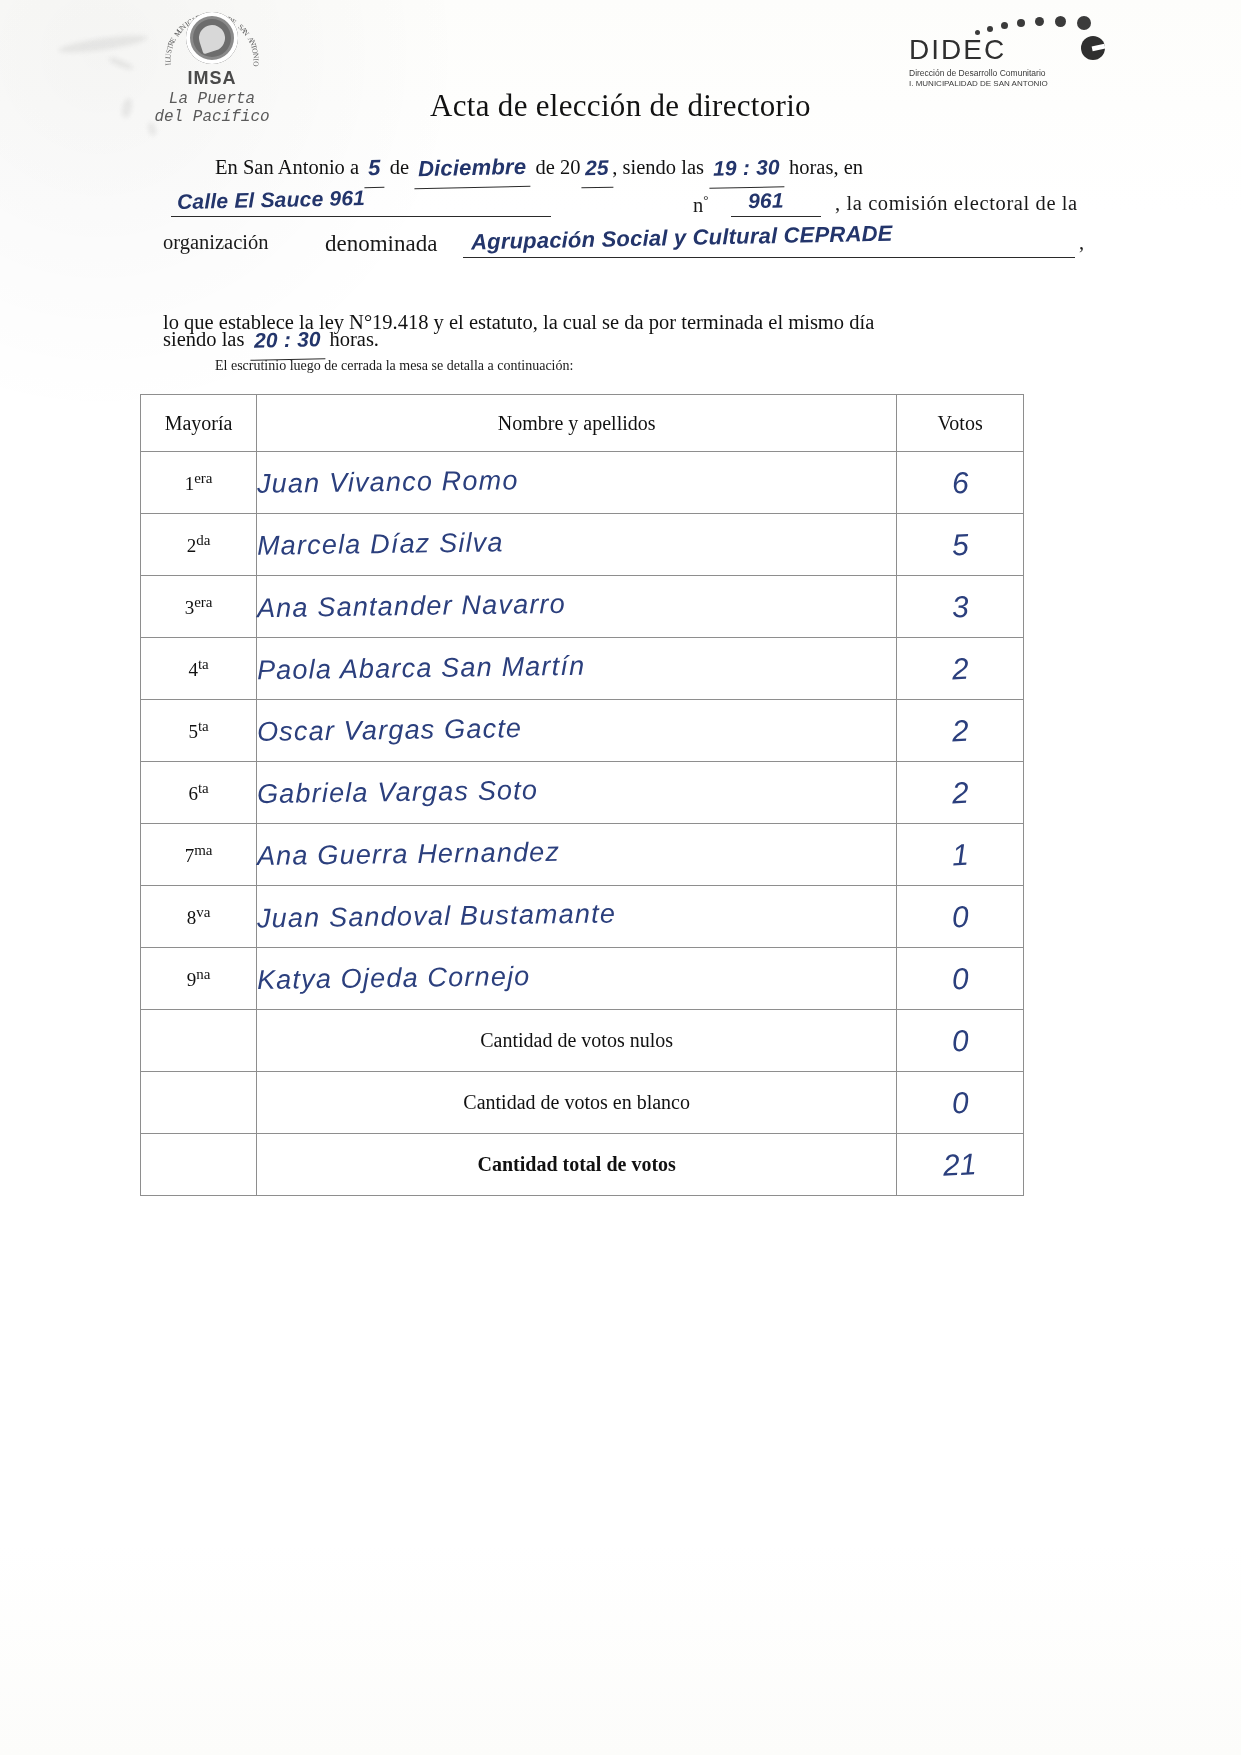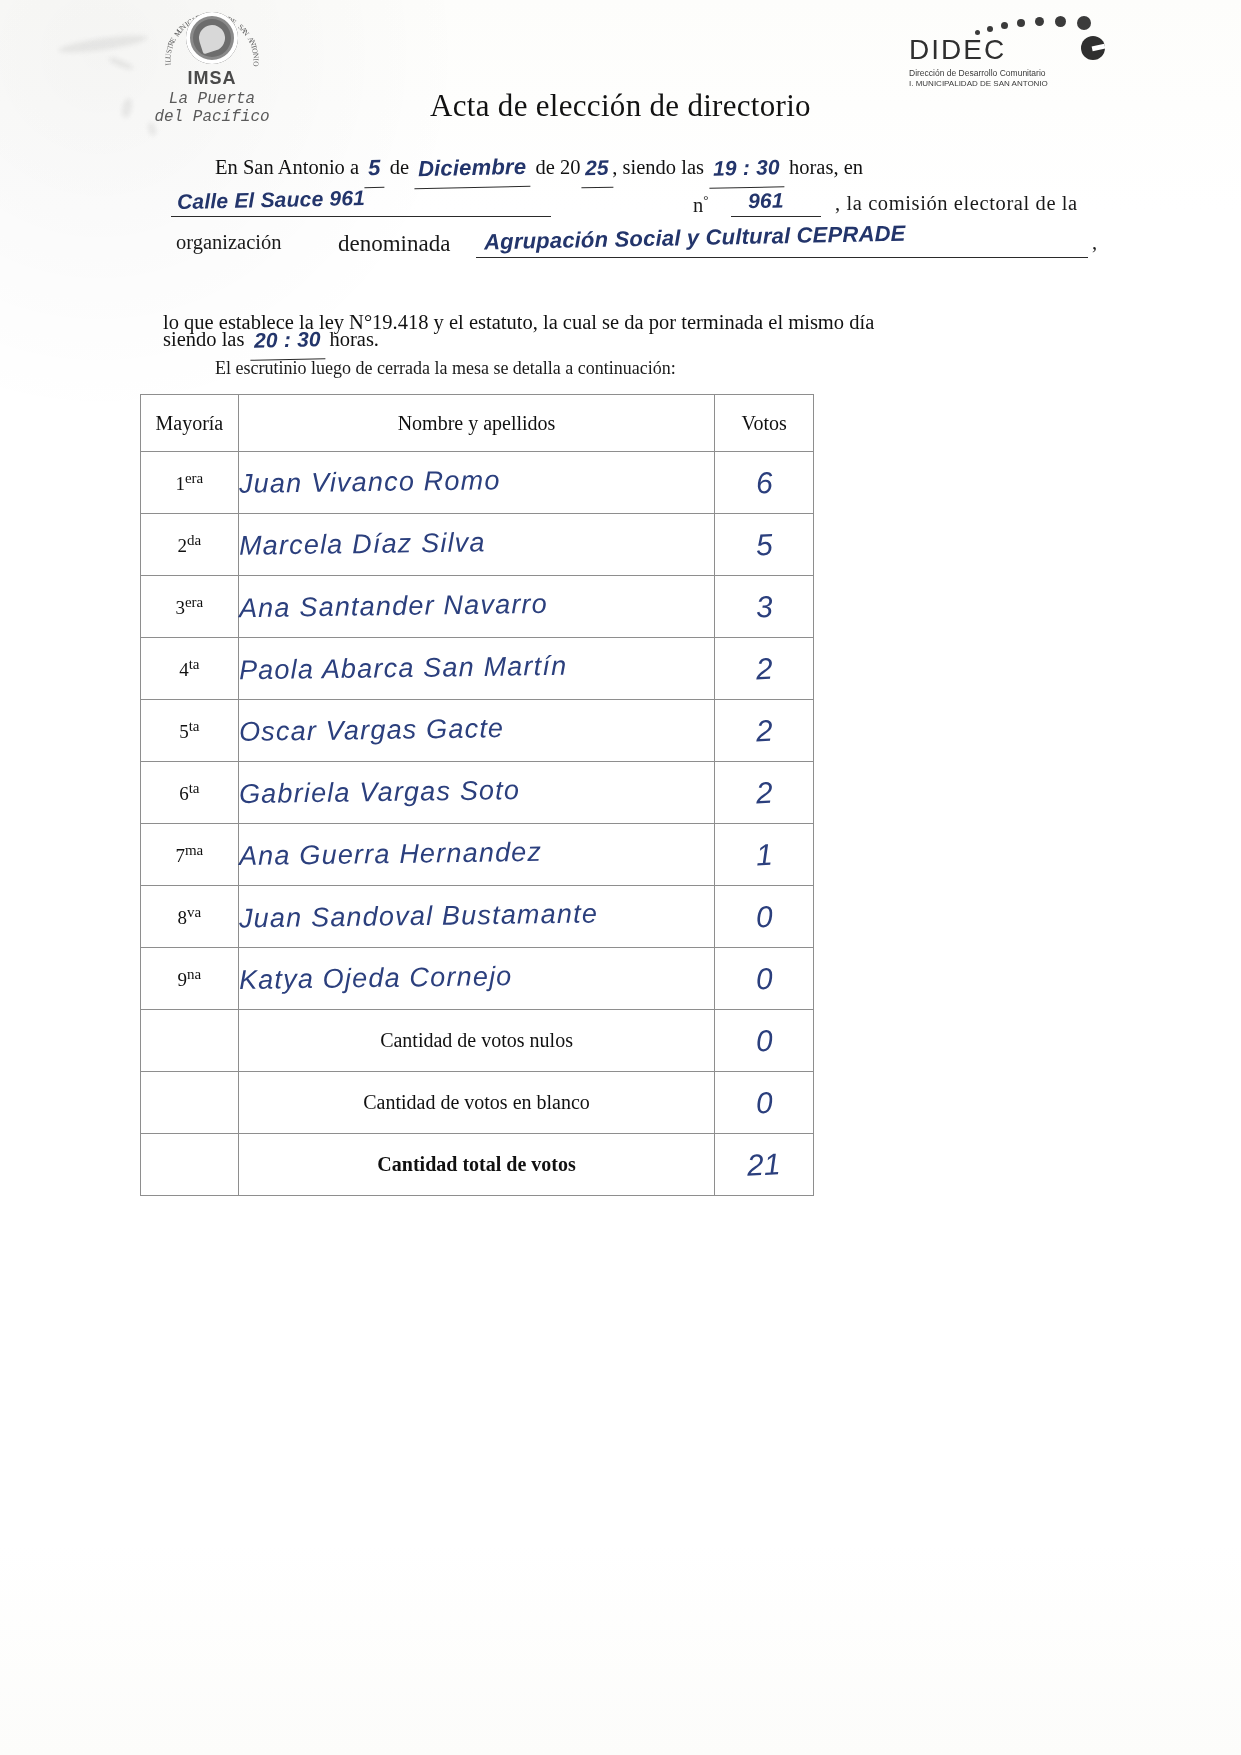--- a/index.html
+++ b/index.html
@@ -250,21 +250,21 @@
     position: absolute;
     left: 672px;
     top: 6px;
     font-size: 20.5px;
     width: 250px;
     letter-spacing: 0.6px;
   }
 
   .line3 {
     position: absolute;
-    left: 176px;
+    left: 163px;
     width: 917px;
     top: 225px;
     height: 40px;
   }
   .line3 .lbl { position: absolute; left: 0; top: 6px; font-size: 20.5px; }
   .line3 .lbl2 { position: absolute; left: 162px; top: 6px; font-size: 23px; }
   .line3 .hw-org {
     position: absolute;
     left: 308px;
     top: 0px;
@@ -277,21 +277,21 @@
     width: 612px;
     border-bottom: 1px solid #2a2a2a;
   }
   .line3 .comma { position: absolute; left: 916px; top: 6px; font-size: 20.5px; }
 
   
   .tbl {
     position: absolute;
     left: 140px;
     top: 394px;
-    width: 674px;
+    width: 884px;
     border-collapse: collapse;
   }
   .tbl td, .tbl th {
     border: 1px solid #8e8e8e;
     padding: 0;
     background: #fff;
   }
   .th-cell {
     text-align: center;
     font-size: 20px;
@@ -344,21 +344,21 @@
     height: 58px;
     color: #111;
   }
   .sum-label.bold { font-weight: bold; }
   .blank-cell { height: 58px; }
 
   .intro-line {
     position: absolute;
     left: 163px;
     top: 358px;
-    font-size: 18px;
+    font-size: 14px;
   }
 </style>
 </head>
 <body>
 
 <div class="page">
 
   <div class="smudge s1"></div>
   <div class="smudge s2"></div>
   <div class="smudge s3"></div>

